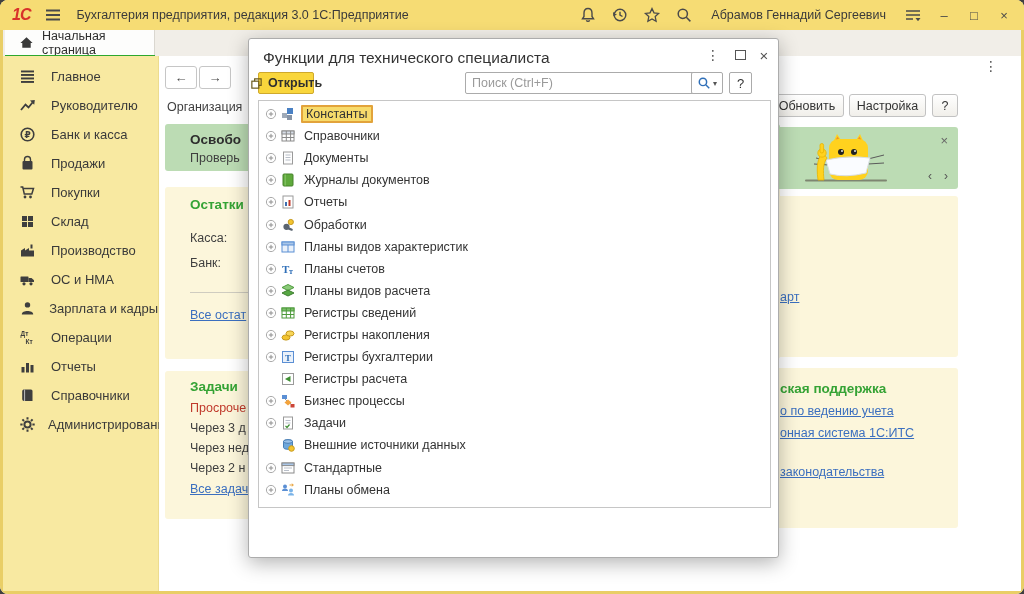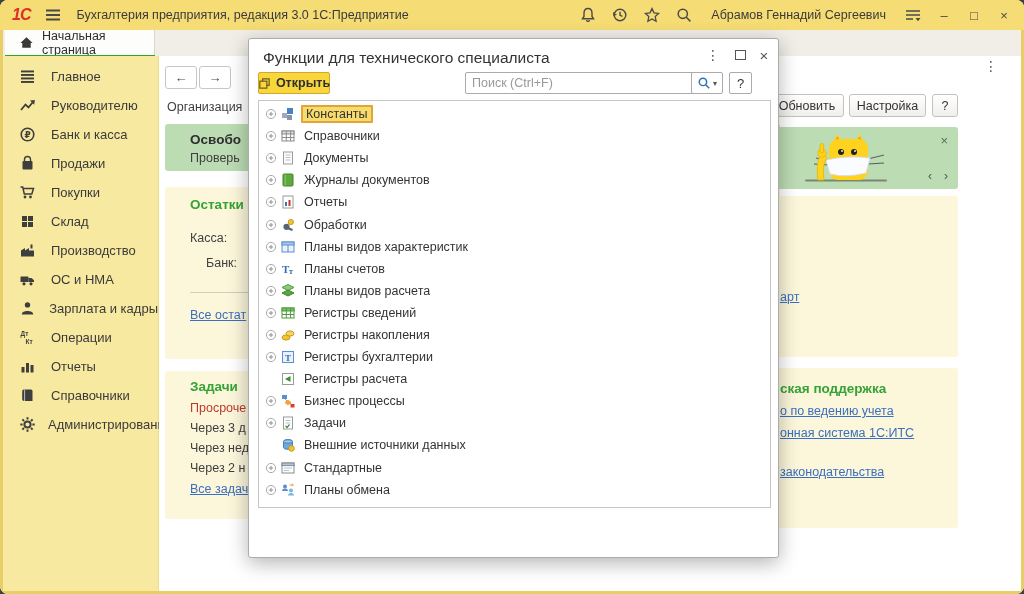--- a/index.html
+++ b/index.html
@@ -37,21 +37,21 @@
   .btn{position:absolute;background:linear-gradient(#FFFFFF,#F1EFEA);border:1px solid #C2C2C2;border-radius:3px;font-size:12.5px;color:#333;display:flex;align-items:center;justify-content:center;cursor:pointer;box-sizing:border-box;}
   .dots{position:absolute;font-size:14px;color:#555;cursor:pointer;}
   .banclose{position:absolute;right:10px;top:6px;font-size:13px;color:#666;cursor:pointer;}
   .bannav{position:absolute;right:10px;bottom:6px;font-size:12px;color:#555;display:flex;gap:12px;}
   .bannav span{cursor:pointer;}
   
   .dialog{position:absolute;left:248px;top:38px;width:531px;height:520px;background:#fff;border:1px solid #ACACAC;border-radius:3px;box-shadow:0 5px 20px rgba(0,0,0,.3);box-sizing:border-box;}
   .dlg-title{position:absolute;left:14px;top:10px;font-size:15.5px;color:#333;white-space:nowrap;text-align:right;}
   .dlg-ctl{position:absolute;top:8px;font-size:14px;color:#555;width:16px;text-align:center;cursor:pointer;}
   .dlg-max{border:1.2px solid #555;width:9px;height:8px;top:11px;}
-  .openbtn{position:absolute;left:9px;top:33px;width:72px;height:22px;background:#F9D63C;border:1px solid #CFA92C;border-radius:2px;display:flex;align-items:center;justify-content:center;gap:5px;font-size:12.5px;font-weight:bold;color:#2F2F2F;cursor:pointer;box-sizing:border-box;}
+  .openbtn{position:absolute;left:9px;top:33px;width:56px;height:22px;background:#F9D63C;border:1px solid #CFA92C;border-radius:2px;display:flex;align-items:center;justify-content:center;gap:5px;font-size:12.5px;font-weight:bold;color:#2F2F2F;cursor:pointer;box-sizing:border-box;}
   .searchwrap{position:absolute;left:216px;top:33px;width:247px;height:22px;border:1px solid #ABABAB;border-radius:2px;display:flex;box-sizing:border-box;background:#fff;}
   .searchwrap input{flex:1;border:none;outline:none;font-size:12.5px;padding:0 6px;color:#333;font-family:inherit;background:transparent;}
   .searchwrap input::placeholder{color:#9A9A9A;}
   .clearx{width:16px;border-left:1px solid #C9C9C9;display:flex;align-items:center;justify-content:center;font-size:11px;color:#777;cursor:pointer;}
   .magbtn{position:absolute;left:442px;top:33px;width:32px;height:22px;background:#fff;border:1px solid #ABABAB;border-radius:2px;display:flex;align-items:center;justify-content:center;gap:2px;cursor:pointer;box-sizing:border-box;}
   .magbtn .dd{font-size:8px;color:#555;}
   .helpbtn{position:absolute;left:480px;top:33px;width:23px;height:22px;background:#fff;border:1px solid #ABABAB;border-radius:2px;display:flex;align-items:center;justify-content:center;font-size:13px;color:#333;cursor:pointer;box-sizing:border-box;}
   .tree{position:absolute;left:9px;top:61px;width:513px;height:408px;border:1px solid #C6C6C6;background:#fff;box-sizing:border-box;padding-top:2px;overflow:hidden;}
   .tree-row{height:22.1px;display:flex;align-items:center;padding-left:4px;cursor:pointer;}
   .expander{width:16px;height:12px;display:flex;align-items:center;justify-content:center;cursor:pointer;flex:none;}
@@ -279,21 +279,21 @@
   </div>
   <div class="txt" style="left:167px;top:100px;">Организация</div>
 
   <div class="banner-green" style="left:165px;top:124px;width:615px;height:47px;"></div>
   <div class="txt" style="left:190px;top:132px;font-weight:bold;font-size:13.5px;color:#2E2E2E;">Освобо</div>
   <div class="txt" style="left:190px;top:151px;">Проверь</div>
 
   <div class="panel-yellow" style="left:165px;top:187px;width:615px;height:172px;"></div>
   <div class="gtitle" style="left:190px;top:197px;">Остатки</div>
   <div class="txt" style="left:190px;top:231px;">Касса:</div>
-  <div class="txt" style="left:190px;top:256px;margin-left:16px;">Банк:</div>
+  <div class="txt" style="left:190px;top:256px;">Банк:</div>
   <div class="divider" style="left:190px;top:292px;width:380px;"></div>
   <div class="link" style="left:190px;top:308px;">Все остат</div>
 
   <div class="panel-yellow" style="left:165px;top:371px;width:615px;height:148px;"></div>
   <div class="gtitle" style="left:190px;top:379px;">Задачи</div>
   <div class="txt red" style="left:190px;top:401px;">Просроче</div>
   <div class="txt" style="left:190px;top:421px;">Через 3 д</div>
   <div class="txt" style="left:190px;top:441px;">Через нед</div>
   <div class="txt" style="left:190px;top:461px;">Через 2 н</div>
   <div class="link" style="left:190px;top:482px;">Все задач</div>

